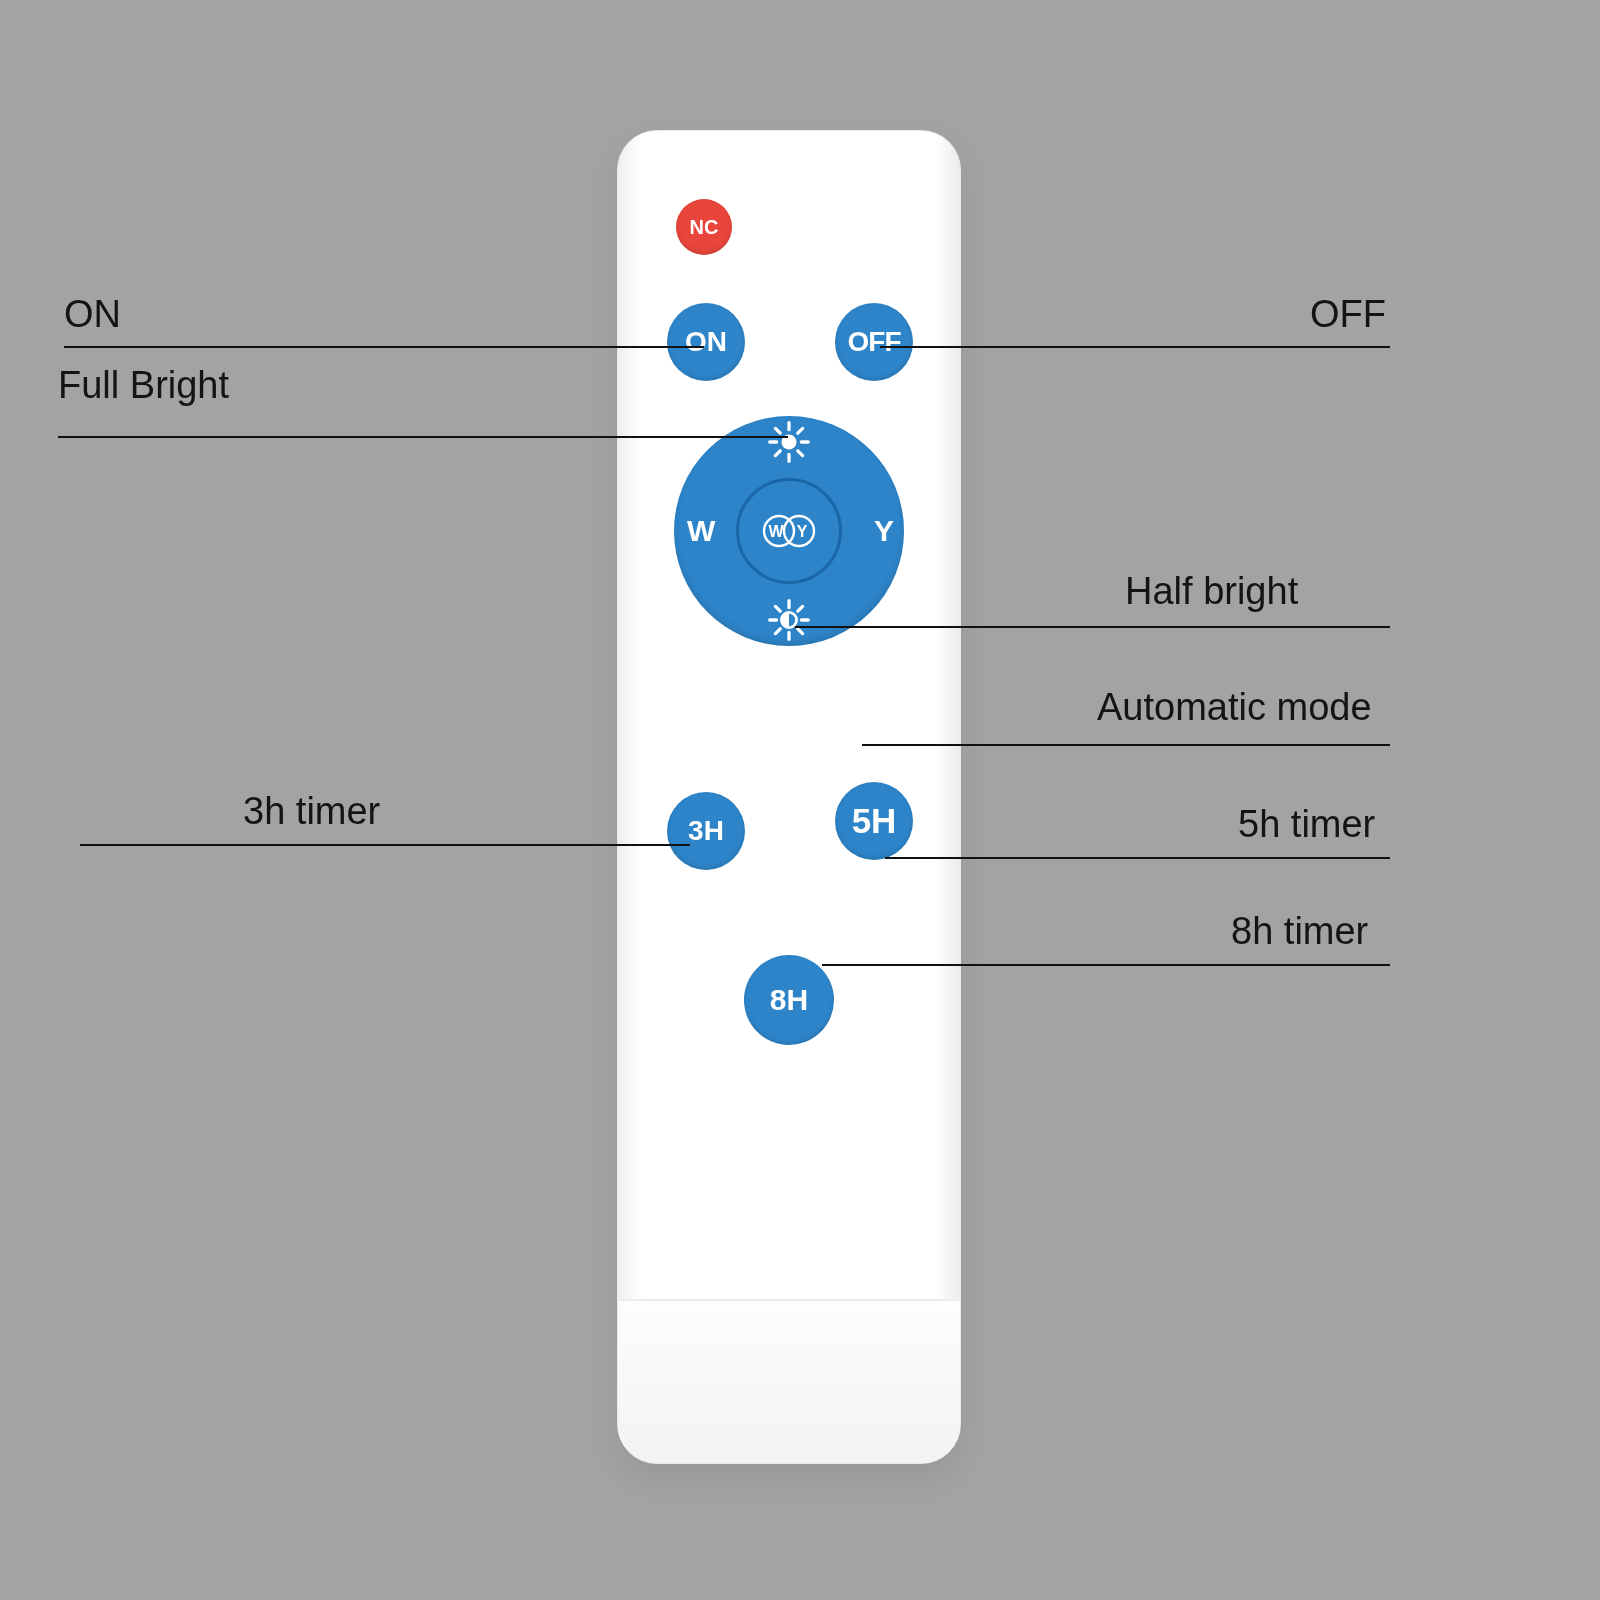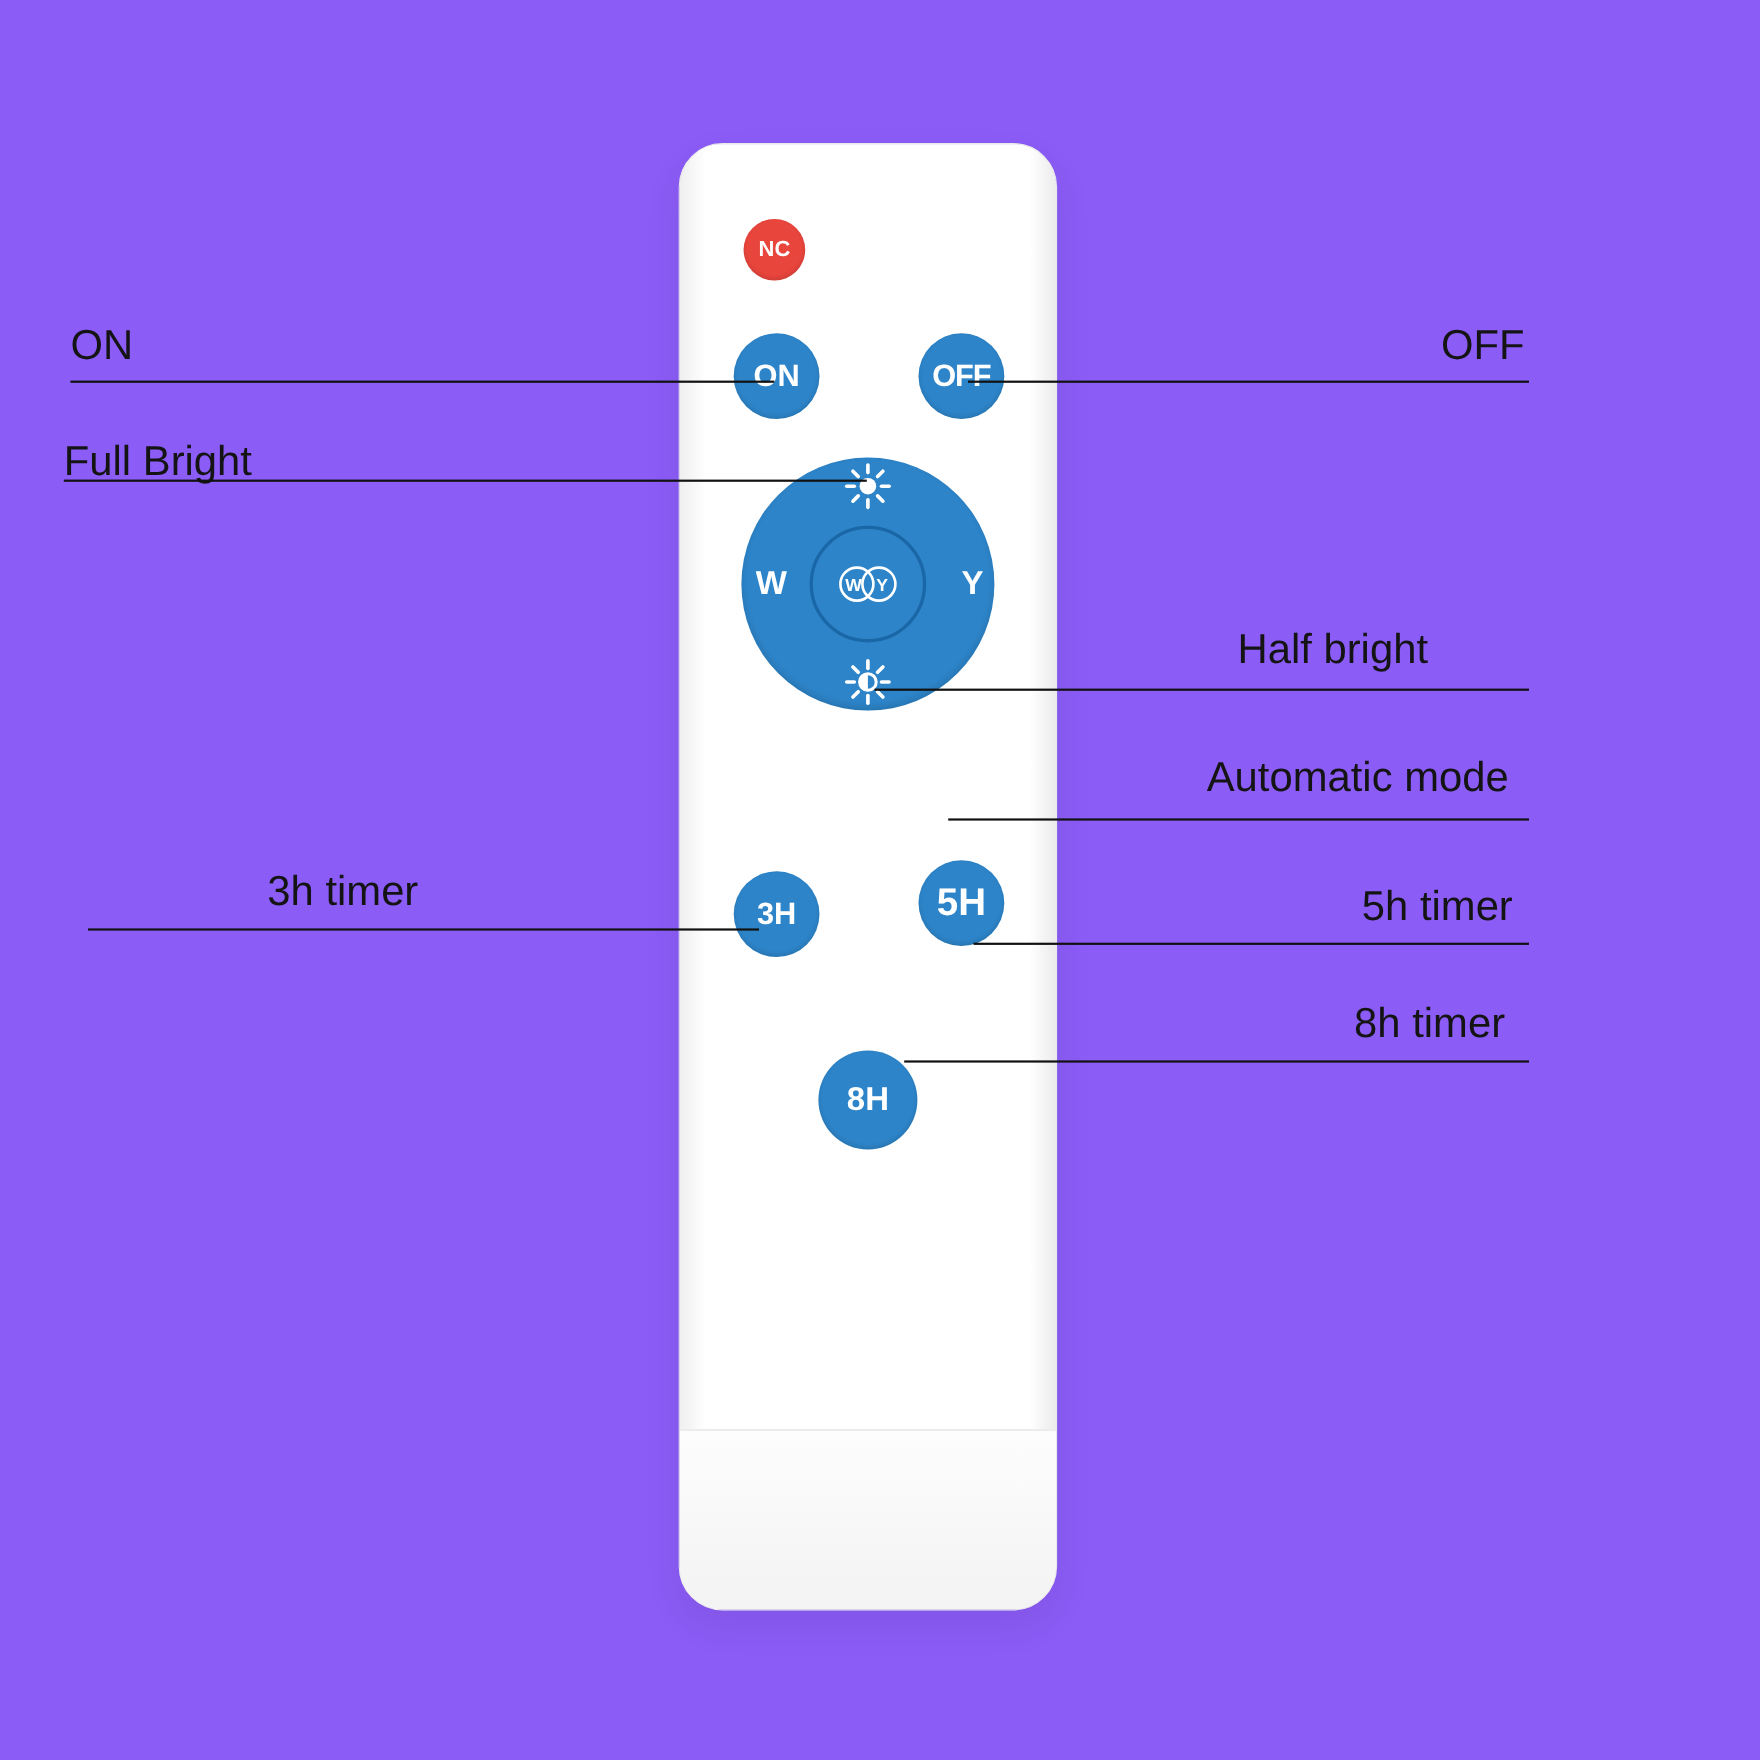--- a/index.html
+++ b/index.html
@@ -5,21 +5,21 @@
   html, body {
     margin: 0;
     padding: 0;
     background: #ffffff;
     font-family: "Liberation Sans", sans-serif;
   }
   .canvas {
     position: relative;
     width: 1600px;
     height: 1600px;
-    background: #8b5cf6;
+    background: #a3a3a3;
     overflow: hidden;
   }
 
   
   .remote {
     position: absolute;
     left: 617px;
     top: 130px;
     width: 342px;
     height: 1332px;
@@ -123,21 +123,21 @@
     height: 0;
     border-top: 2.5px solid #111111;
   }
 
   .lbl-on          { left: 64px;   top: 293px; }
   .line-on         { left: 64px;   top: 346px; width: 640px; }
 
   .lbl-off         { left: 1310px; top: 293px; }
   .line-off        { left: 880px;  top: 346px; width: 510px; }
 
-  .lbl-fullbright  { left: 58px;   top: 399px; }
+  .lbl-fullbright  { left: 58px;   top: 364px; }
   .line-fullbright { left: 58px;   top: 436px; width: 730px; }
 
   .lbl-halfbright  { left: 1125px; top: 570px; }
   .line-halfbright { left: 795px;  top: 626px; width: 595px; }
 
   .lbl-auto        { left: 1097px; top: 686px; }
   .line-auto       { left: 862px;  top: 744px; width: 528px; }
 
   .lbl-3h          { left: 243px;  top: 790px; }
   .line-3h         { left: 80px;   top: 844px; width: 610px; }

